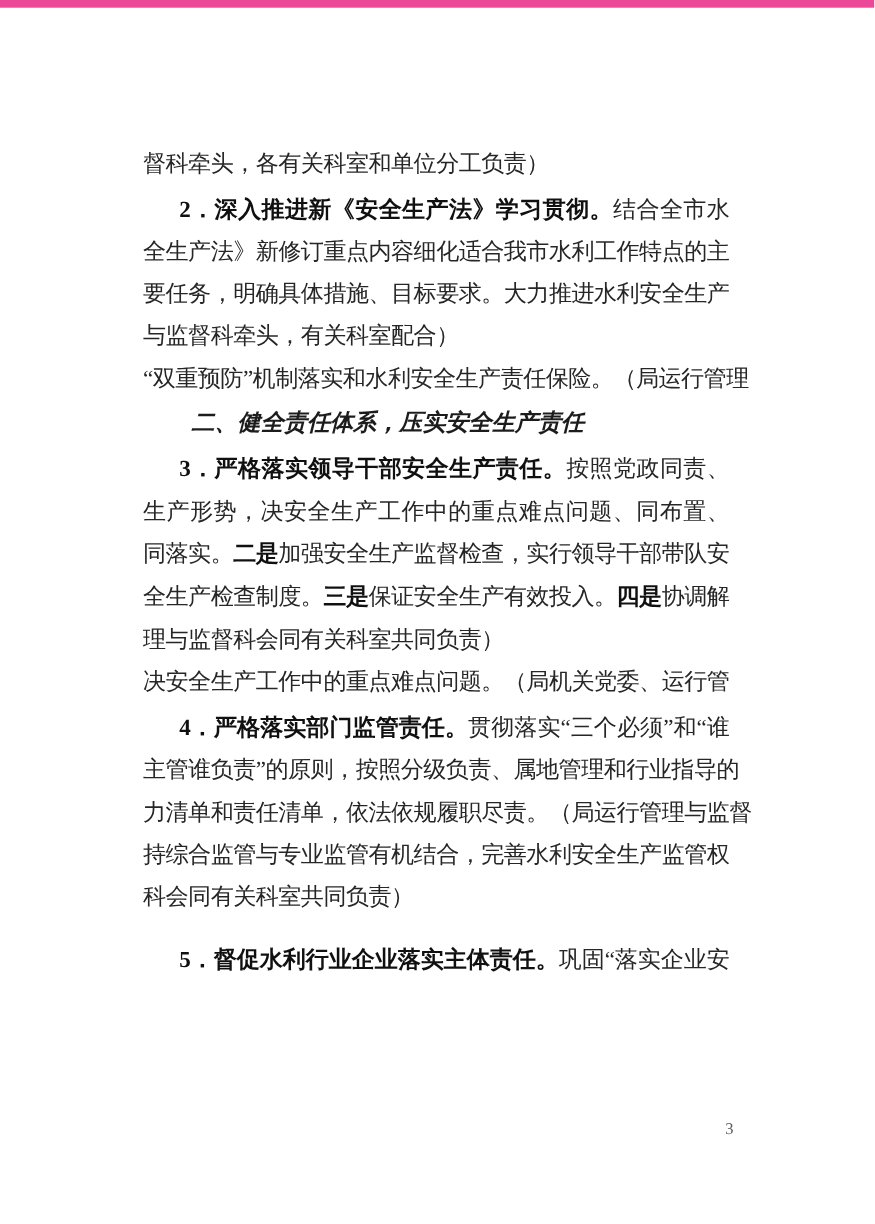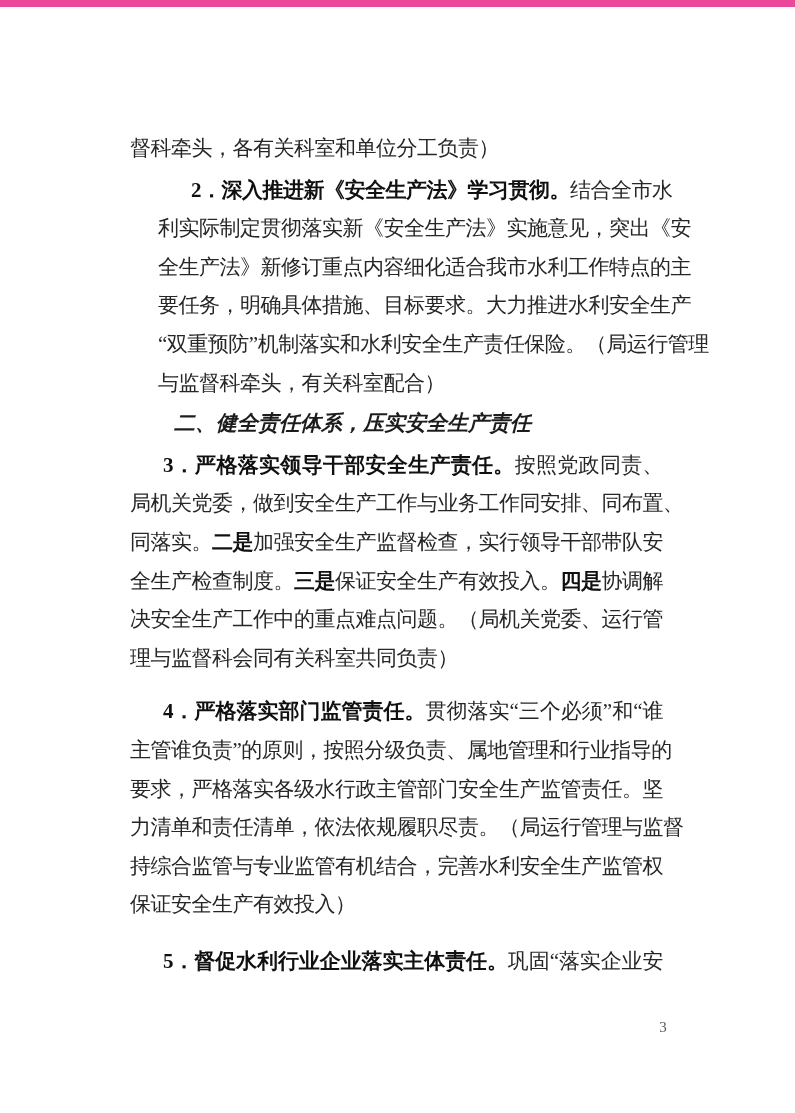--- a/index.html
+++ b/index.html
@@ -60,45 +60,43 @@
   }
 </style>
 </head>
 <body>
 
 <div class="page">
   <div class="text-column">
       <div class="paragraph body" style="margin-top: 0px;">
         <div class="line"><span class="seg">督科牵头，各有关科室和单位分工负责）</span></div>
       </div>
-      <div class="paragraph body" style="margin-top: 3px; margin-left: 28px;">
+      <div class="paragraph body" style="margin-top: 3px;">
         <div class="line justify indent"><span class="seg bold">2．深入推进新《安全生产法》学习贯彻。</span><span class="seg">结合全市水</span></div>
-        <div class="line justify"><span class="seg">利实际制定贯彻落实新《安全生产法》实施意见，突出《安</span></div>
         <div class="line justify"><span class="seg">全生产法》新修订重点内容细化适合我市水利工作特点的主</span></div>
         <div class="line justify"><span class="seg">要任务，明确具体措施、目标要求。大力推进水利安全生产</span></div>
+        <div class="line"><span class="seg">与监督科牵头，有关科室配合）</span></div>
         <div class="line justify"><span class="seg">“双重预防”机制落实和水利安全生产责任保险。（局运行管理</span></div>
-        <div class="line"><span class="seg">与监督科牵头，有关科室配合）</span></div>
       </div>
       <div class="paragraph heading" style="margin-top: 2px;">
         <div class="line indent"><span class="seg bold">二、健全责任体系，压实安全生产责任</span></div>
       </div>
       <div class="paragraph body" style="margin-top: 3px;">
         <div class="line justify indent"><span class="seg bold">3．严格落实领导干部安全生产责任。</span><span class="seg">按照党政同责、</span></div>
-        <div class="line justify"><span class="seg">局机关党委，做到安全生产工作与业务工作同安排、同布置、</span></div>
+        <div class="line justify"><span class="seg">生产形势，决安全生产工作中的重点难点问题、同布置、</span></div>
         <div class="line justify"><span class="seg">同落实。</span><span class="seg bold">二是</span><span class="seg">加强安全生产监督检查，实行领导干部带队安</span></div>
         <div class="line justify"><span class="seg">全生产检查制度。</span><span class="seg bold">三是</span><span class="seg">保证安全生产有效投入。</span><span class="seg bold">四是</span><span class="seg">协调解</span></div>
+        <div class="line"><span class="seg">理与监督科会同有关科室共同负责）</span></div>
         <div class="line justify"><span class="seg">决安全生产工作中的重点难点问题。（局机关党委、运行管</span></div>
-        <div class="line"><span class="seg">理与监督科会同有关科室共同负责）</span></div>
       </div>
-      <div class="paragraph body" style="margin-top: 15px;">
+      <div class="paragraph body" style="margin-top: 3px;">
         <div class="line justify indent"><span class="seg bold">4．严格落实部门监管责任。</span><span class="seg">贯彻落实“三个必须”和“谁</span></div>
         <div class="line justify"><span class="seg">主管谁负责”的原则，按照分级负责、属地管理和行业指导的</span></div>
-        <div class="line justify"><span class="seg">要求，严格落实各级水行政主管部门安全生产监管责任。坚</span></div>
         <div class="line justify"><span class="seg">力清单和责任清单，依法依规履职尽责。（局运行管理与监督</span></div>
         <div class="line justify"><span class="seg">持综合监管与专业监管有机结合，完善水利安全生产监管权</span></div>
-        <div class="line"><span class="seg">保证安全生产有效投入）</span></div>
+        <div class="line"><span class="seg">科会同有关科室共同负责）</span></div>
       </div>
       <div class="paragraph body" style="margin-top: 18px;">
         <div class="line justify indent"><span class="seg bold">5．督促水利行业企业落实主体责任。</span><span class="seg">巩固“落实企业安</span></div>
       </div>
     </div>
   <div class="page-number">3</div>
 </div>
 
 </body></html>

